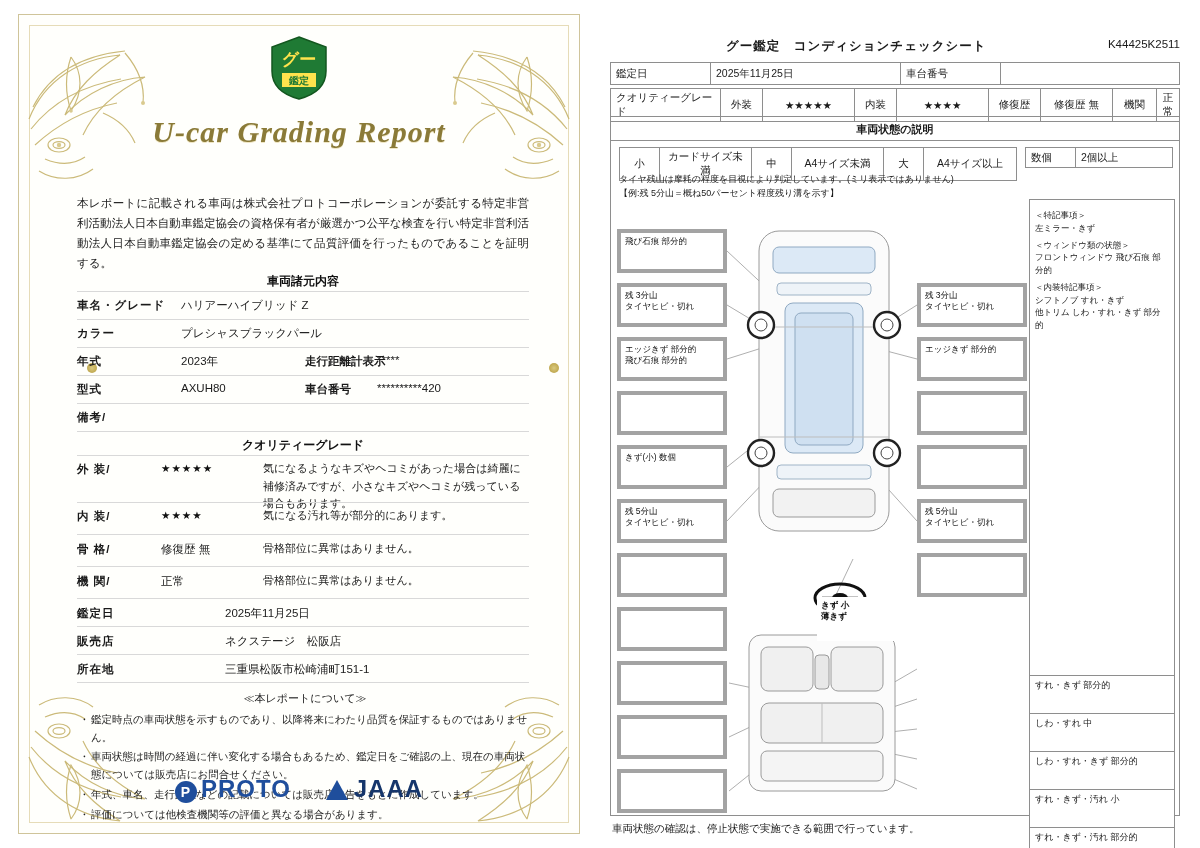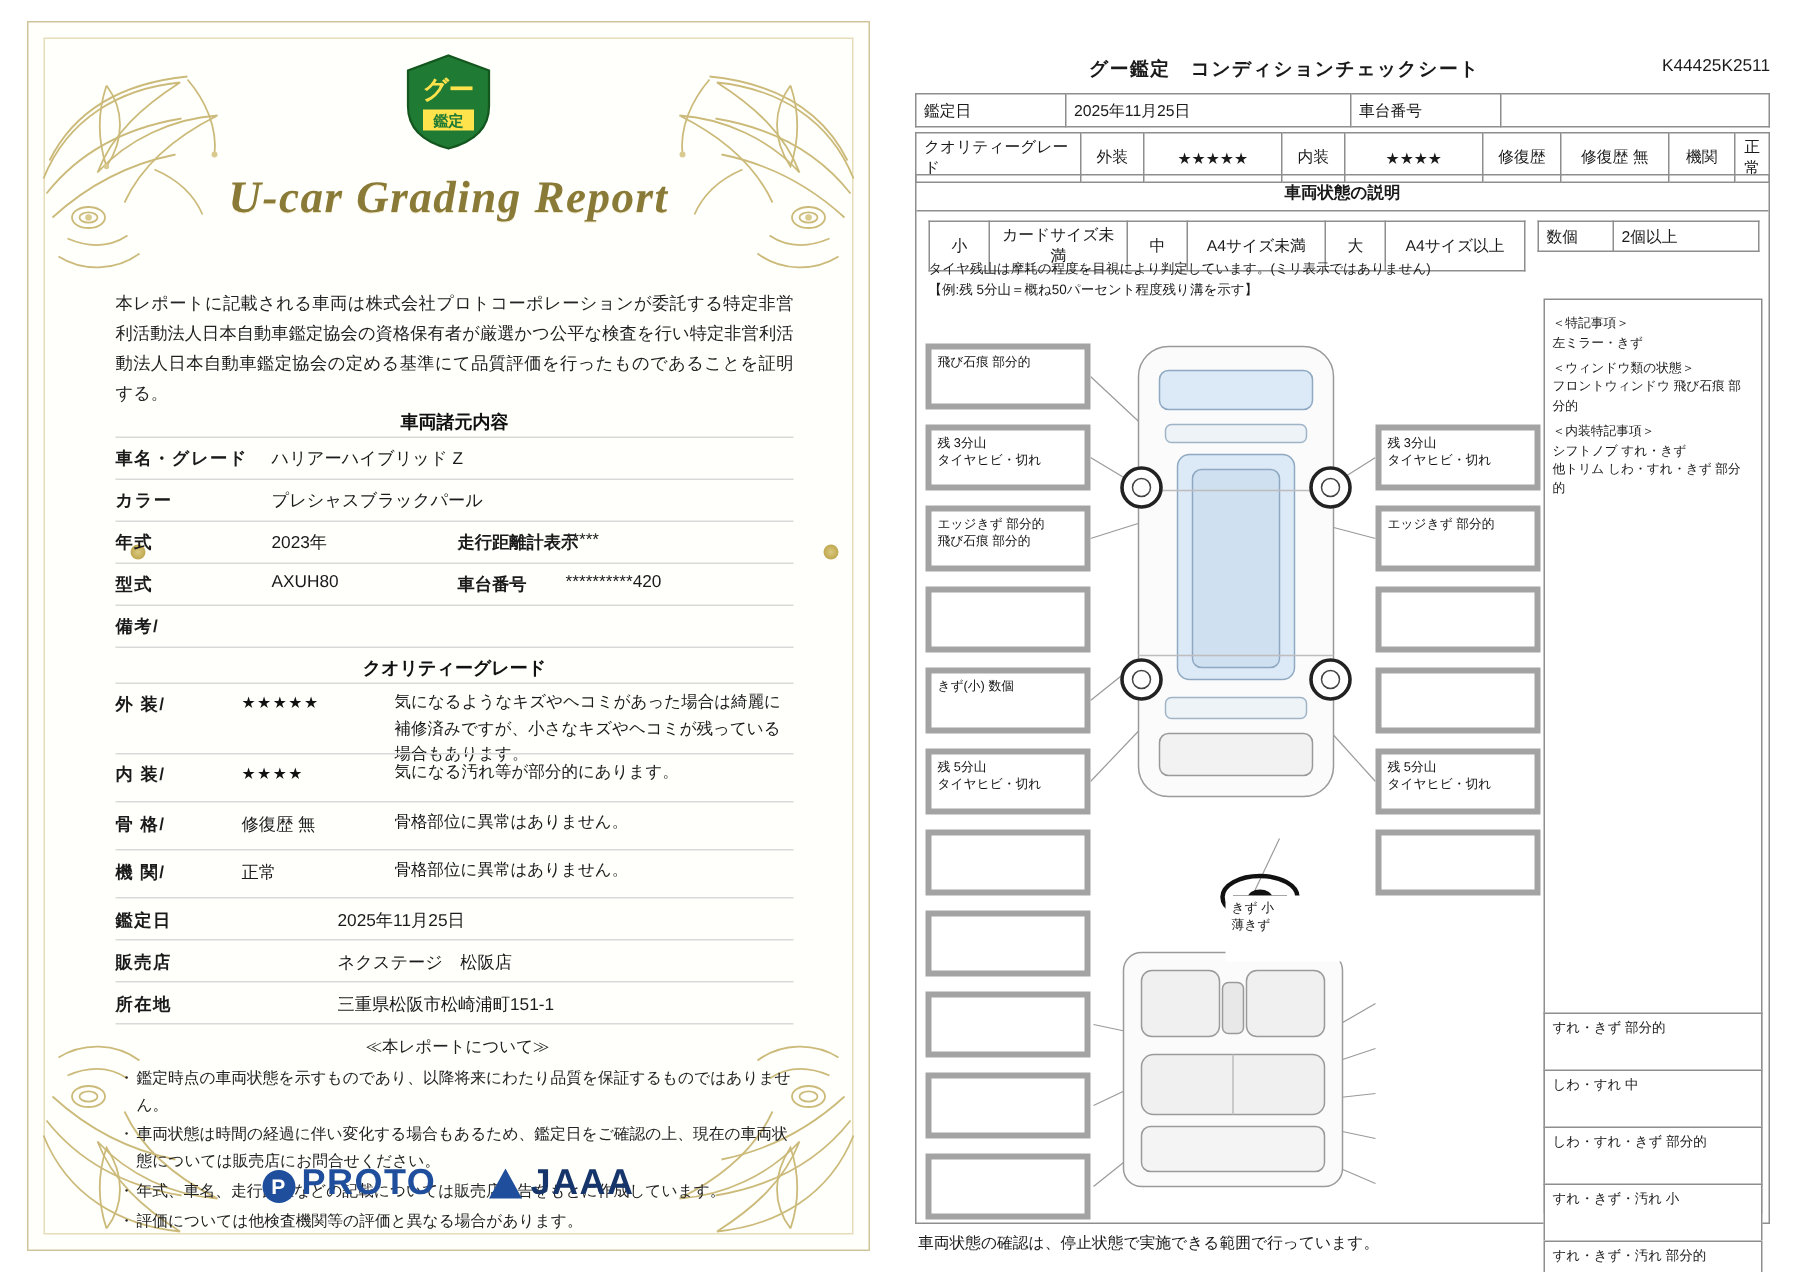--- a/index.html
+++ b/index.html
@@ -485,21 +485,21 @@
 
         <div class="cell" style="left:300px; top:84px;  width:110px; height:44px; white-space:pre-line;">残 3分山
 タイヤヒビ・切れ</div>
         <div class="cell" style="left:300px; top:138px; width:110px; height:44px;">エッジきず 部分的</div>
         <div class="cell" style="left:300px; top:192px; width:110px; height:44px;"></div>
         <div class="cell" style="left:300px; top:246px; width:110px; height:44px;"></div>
         <div class="cell" style="left:300px; top:300px; width:110px; height:44px; white-space:pre-line;">残 5分山
 タイヤヒビ・切れ</div>
         <div class="cell" style="left:300px; top:354px; width:110px; height:44px;"></div>
 
-        <div class="cell" style="left:200px; top:398px; width:98px;  height:44px; white-space:pre-line; border:none;">きず 小
+        <div class="cell" style="left:200px; top:398px; width:98px;  height:44px; white-space:pre-line; border:none;font-weight:bold;">きず 小
 薄きず</div>
       </div>
 
       <div class="notes-col">
         <div class="nh">＜特記事項＞</div>
         <div class="nb">左ミラー・きず</div>
         <div class="nh">＜ウィンドウ類の状態＞</div>
         <div class="nb">フロントウィンドウ 飛び石痕 部分的</div>
         <div class="nh">＜内装特記事項＞</div>
         <div class="nb" style="white-space:pre-line;">シフトノブ すれ・きず

